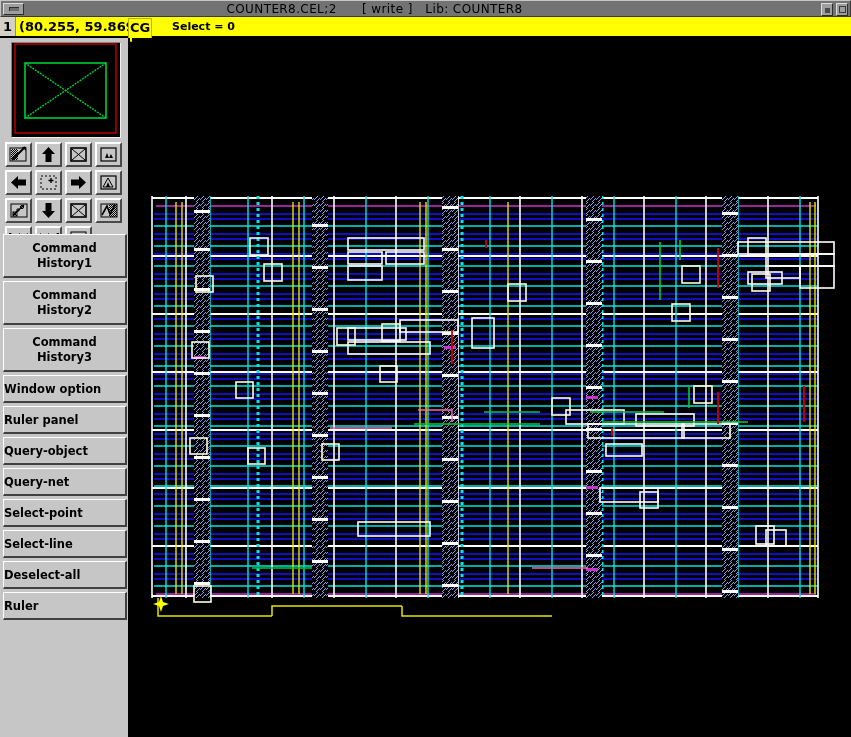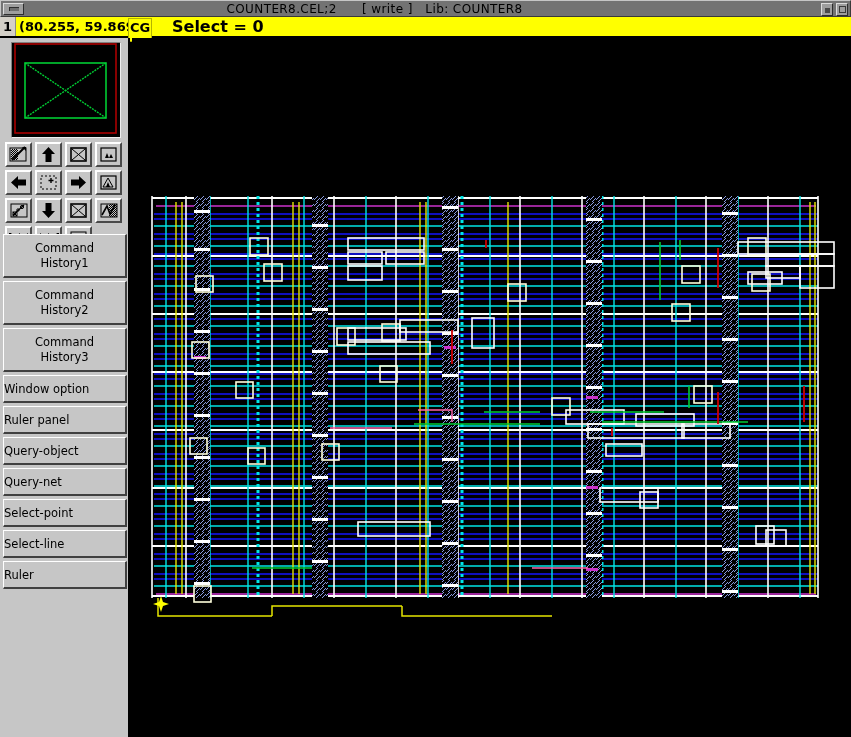--- a/index.html
+++ b/index.html
@@ -31,21 +31,21 @@
     border-bottom:1px solid #000;box-sizing:border-box;}
   .sb-num{position:absolute;left:0;top:0;width:16px;height:19px;line-height:19px;text-align:center;
     background:#d4d0c8;color:#000;font-size:13px;font-weight:bold;
     border-right:1px solid #8a8a8a;box-sizing:border-box;}
   .sb-coord{position:absolute;left:19px;top:0;height:19px;line-height:19px;color:#000;
     font-size:13px;font-weight:bold;white-space:pre;}
   .sb-cg{position:absolute;left:128px;top:1px;width:24px;height:24px;line-height:17px;
     text-align:center;color:#000;font-size:13px;font-weight:bold;
     background:#ffff00;border:1px solid #b3b300;box-sizing:border-box;}
   .sb-sel{position:absolute;left:172px;top:0;height:19px;line-height:19px;color:#000;
-    font-size:16px;font-weight:bold;white-space:pre;}
+    font-size:11px;font-weight:bold;white-space:pre;}
 
   
   .leftpanel{position:absolute;left:0;top:38px;width:130px;height:699px;background:#c6c6c6;
     border-right:2px solid #000;box-sizing:border-box;}
 
   
   .thumb{position:absolute;left:11px;top:4px;width:110px;height:96px;background:#000;
     border-top:1px solid #808080;border-left:1px solid #808080;
     border-bottom:1px solid #f0f0f0;border-right:1px solid #f0f0f0;box-sizing:border-box;}
 
@@ -54,21 +54,21 @@
   .irow{display:flex;gap:3px;margin-bottom:3px;}
   .ibtn{width:27px;height:25px;background:#c6c6c6;
     border-top:2px solid #ffffff;border-left:2px solid #ffffff;
     border-bottom:2px solid #4a4a4a;border-right:2px solid #4a4a4a;
     box-sizing:border-box;position:relative;display:flex;align-items:center;justify-content:center;}
   .ibtn.flat{border:none;background:transparent;}
   .ibtn svg{display:block;}
 
   
   .cmdlist{position:absolute;left:3px;top:196px;width:124px;}
-  .cbtn{width:124px;background:#c6c6c6;color:#000;font-size:11.5px;font-weight:normal;
+  .cbtn{width:124px;background:#c6c6c6;color:#000;font-size:11.5px;font-weight:bold;
     border-top:1px solid #ffffff;border-left:1px solid #ffffff;
     border-bottom:2px solid #404040;border-right:2px solid #404040;
     box-sizing:border-box;margin-bottom:3px;}
   .cbtn.tall{height:44px;display:flex;flex-direction:column;align-items:center;justify-content:center;line-height:15px;text-align:center;}
   .cbtn.short{height:28px;display:flex;align-items:center;padding-left:0;}
 
   
   .canvas{position:absolute;left:132px;top:38px;width:719px;height:699px;background:#000;overflow:hidden;}
   .canvas svg{display:block;}
 </style>
@@ -258,20 +258,21 @@
         <span>Command</span>
         <span>History3</span>
       </div>
 
       <div class="cbtn short">Window option</div>
       <div class="cbtn short">Ruler panel</div>
       <div class="cbtn short">Query-object</div>
       <div class="cbtn short">Query-net</div>
       <div class="cbtn short">Select-point</div>
       <div class="cbtn short">Select-line</div>
+      <div class="cbtn short">Deselect-all</div>
       <div class="cbtn short">Ruler</div>
     </div>
 
   </div>
 
   <div class="canvas">
     <svg width="719" height="699" viewBox="0 0 719 699">
       <rect width="719" height="699" fill="#000"></rect>
 
       <defs>

